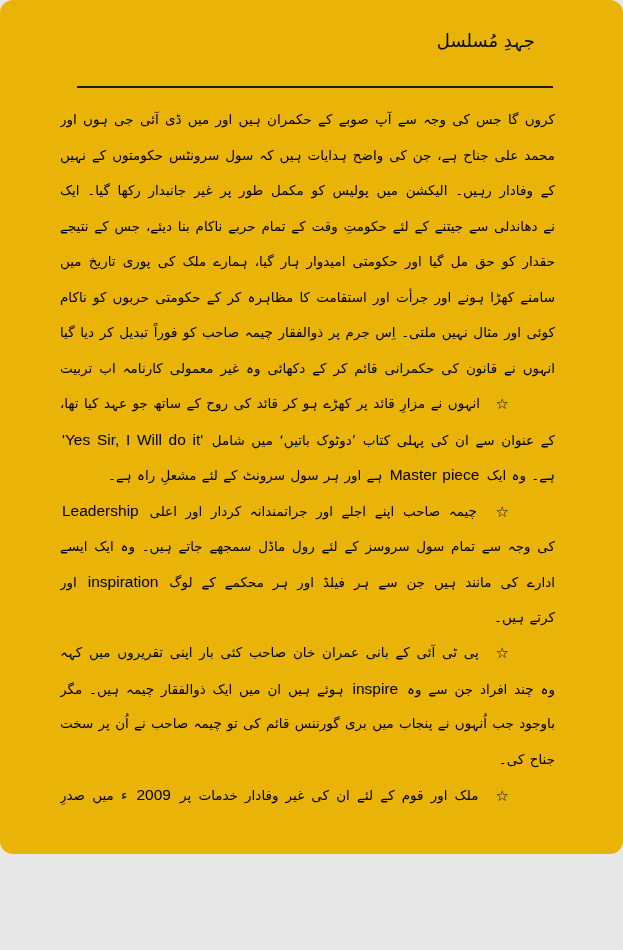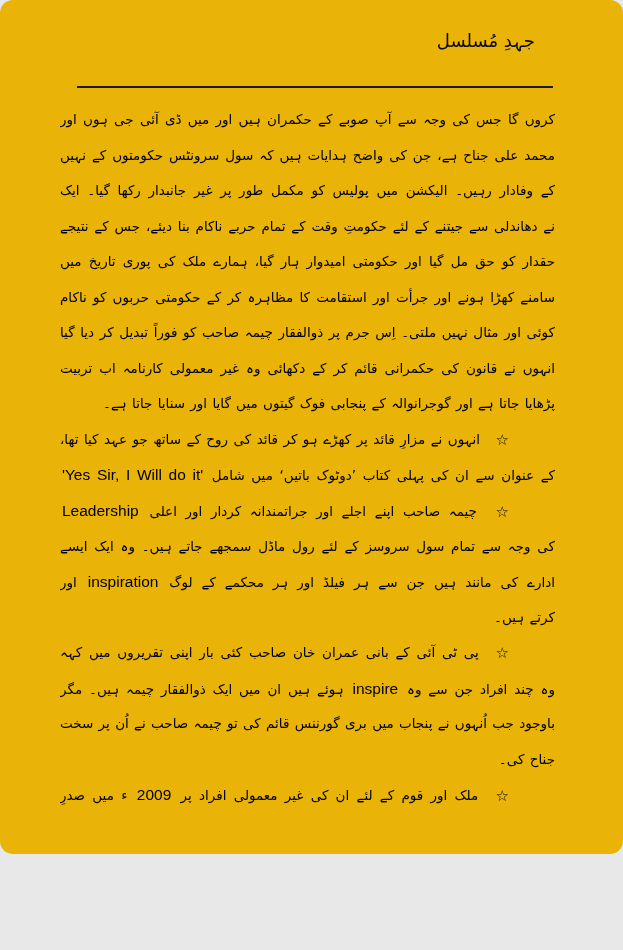--- a/index.html
+++ b/index.html
@@ -71,30 +71,30 @@
 
   <div class="body-text" id="body-lines">
       <div class="line justify"><span class="urdu">کروں گا جس کی وجہ سے آپ صوبے کے حکمران ہیں اور میں ڈی آئی جی ہوں اور اس کا نام</span></div>
       <div class="line justify"><span class="urdu">محمد علی جناح ہے، جن کی واضح ہدایات ہیں کہ سول سرونٹس حکومتوں کے نہیں ریاست اور قانون</span></div>
       <div class="line justify"><span class="urdu">کے وفادار رہیں۔ الیکشن میں پولیس کو مکمل طور پر غیر جانبدار رکھا گیا۔ ایک باضمیر اور جراتمند افسر</span></div>
       <div class="line justify"><span class="urdu">نے دھاندلی سے جیتنے کے لئے حکومتِ وقت کے تمام حربے ناکام بنا دیئے، جس کے نتیجے میں</span></div>
       <div class="line justify"><span class="urdu">حقدار کو حق مل گیا اور حکومتی امیدوار ہار گیا، ہمارے ملک کی پوری تاریخ میں حکومتِ وقت کے</span></div>
       <div class="line justify"><span class="urdu">سامنے کھڑا ہونے اور جرأت اور استقامت کا مظاہرہ کر کے حکومتی حربوں کو ناکام بنا دینے کی</span></div>
       <div class="line justify"><span class="urdu">کوئی اور مثال نہیں ملتی۔ اِس جرم پر ذوالفقار چیمہ صاحب کو فوراً تبدیل کر دیا گیا مگر جس طرح</span></div>
       <div class="line justify"><span class="urdu">انہوں نے قانون کی حکمرانی قائم کر کے دکھائی وہ غیر معمولی کارنامہ اب تربیت گاہوں میں</span></div>
-      <div class="line right"><span class="urdu">پڑھایا جاتا ہے اور گوجرانوالہ کے پنجابی فوک گیتوں میں گایا اور سنایا جاتا ہے۔</span></div>
       <div class="line justify star-para"><span class="star">☆</span> <span class="urdu">انہوں نے مزارِ قائد پر کھڑے ہو کر قائد کی روح کے ساتھ جو عہد کیا تھا، وہ</span></div>
       <div class="line justify"><span class="urdu">کے عنوان سے ان کی پہلی کتاب ’دوٹوک باتیں‘ میں شامل</span> <span class="latin">'Yes Sir, I Will do it'</span></div>
+      <div class="line right"><span class="urdu">ہے۔ وہ ایک</span> <span class="latin">Master piece</span> <span class="urdu">ہے اور ہر سول سرونٹ کے لئے مشعلِ راہ ہے۔</span></div>
       <div class="line justify star-para"><span class="star">☆</span> <span class="urdu">چیمہ صاحب اپنے اجلے اور جراتمندانہ کردار اور اعلی</span> <span class="latin">Leadership</span></div>
       <div class="line justify"><span class="urdu">کی وجہ سے تمام سول سروسز کے لئے رول ماڈل سمجھے جاتے ہیں۔ وہ ایک ایسے</span> </div>
       <div class="line justify"><span class="urdu">ادارے کی مانند ہیں جن سے ہر فیلڈ اور ہر محکمے کے لوگ</span> <span class="latin">inspiration</span> <span class="urdu">اور راہنمائی حاصل</span></div>
       <div class="line right"><span class="urdu">کرتے ہیں۔</span></div>
       <div class="line justify star-para"><span class="star">☆</span> <span class="urdu">پی ٹی آئی کے بانی عمران خان صاحب کئی بار اپنی تقریروں میں کہہ چکے ہیں کہ</span></div>
       <div class="line justify"><span class="urdu">وہ چند افراد جن سے وہ</span> <span class="latin">inspire</span> <span class="urdu">ہوئے ہیں ان میں ایک ذوالفقار چیمہ ہیں۔ مگر اس کے</span></div>
       <div class="line justify"><span class="urdu">باوجود جب اُنہوں نے پنجاب میں بری گورننس قائم کی تو چیمہ صاحب نے اُن پر سخت</span></div>
       <div class="line right"><span class="urdu">جناح کی۔</span></div>
-      <div class="line justify star-para"><span class="star">☆</span> <span class="urdu">ملک اور قوم کے لئے ان کی غیر معمولی افراد پر</span> <span class="latin">2009</span> <span class="urdu">ء میں صدرِ پاکستان</span></div>
+      <div class="line justify star-para"><span class="star">☆</span> <span class="urdu">ملک اور قوم کے لئے ان کی غیر وفادار خدمات پر</span> <span class="latin">2009</span> <span class="urdu">ء میں صدرِ پاکستان</span></div>
     </div>
 
   <div class="rule footer-rule"></div>
 
   <div class="page-number">12</div>
 </div>
 
 </body></html>

